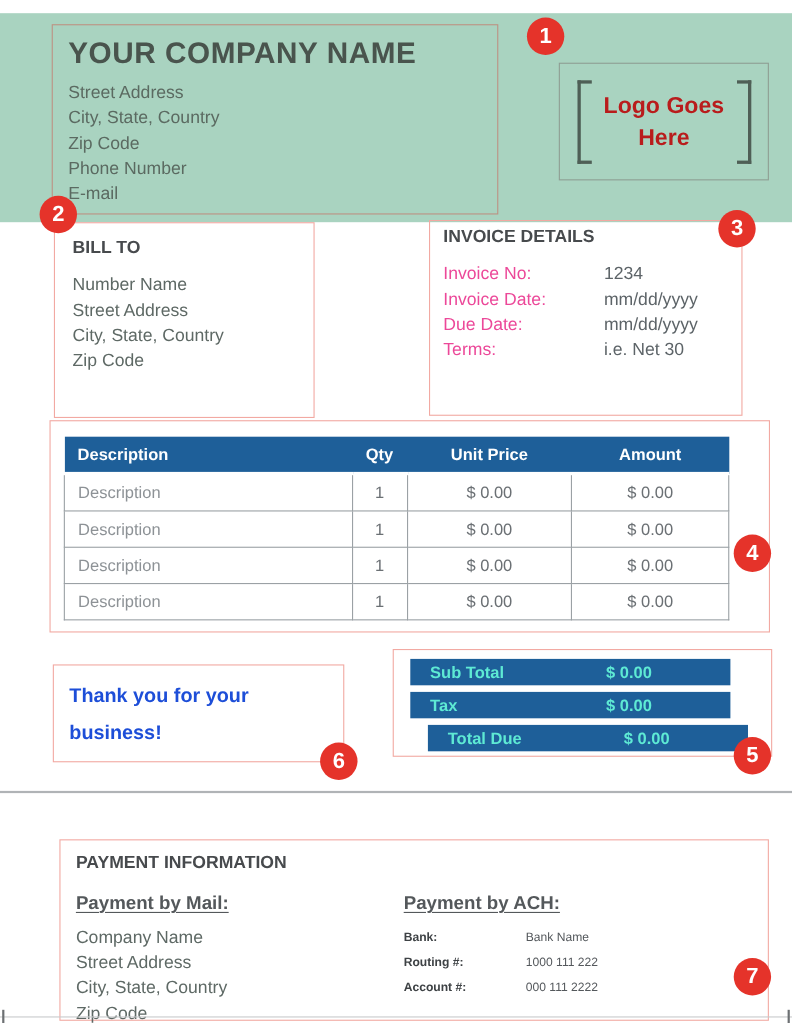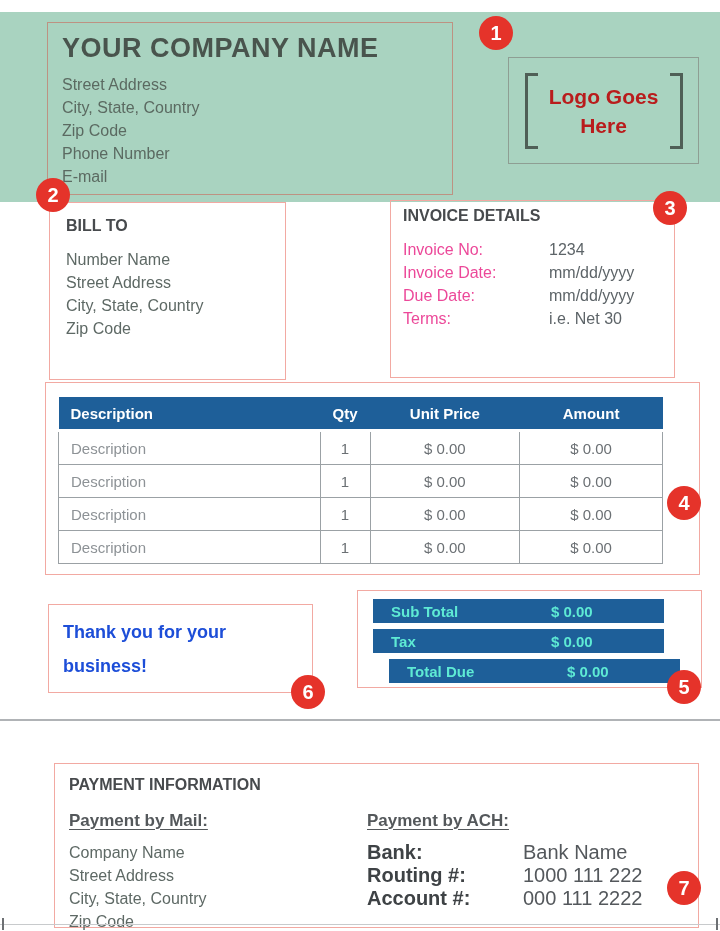--- a/index.html
+++ b/index.html
@@ -73,21 +73,21 @@
   .tick{position:absolute;width:2px;height:12px;background:#6d7073;top:918px;}
   .tick-l{left:2px;} .tick-r{left:716px;}
 
   
   .payment{left:54px;top:735px;width:645px;height:165px;padding:10px 14px;margin-top:28px;}
   .payment-cols{display:flex;margin-top:2px;}
   .col-mail{width:298px;}
   .pay-heading{font-size:17px;font-weight:bold;color:#54585b;text-decoration:underline;
                text-underline-offset:3px;margin:4px 0 10px;}
   .ach-rows{margin-top:9px;}
-  .ach-row{display:flex;font-size:20px;line-height:23px;gap:45px;}
+  .ach-row{display:flex;font-size:11px;line-height:23px;}
   .ach-label{width:111px;font-weight:bold;color:#3e4245;}
   .ach-value{color:#54585c;}
 </style>
 </head>
 <body>
 
 <div class="page">
 
   <div class="header-band">
     <div class="company-box">

